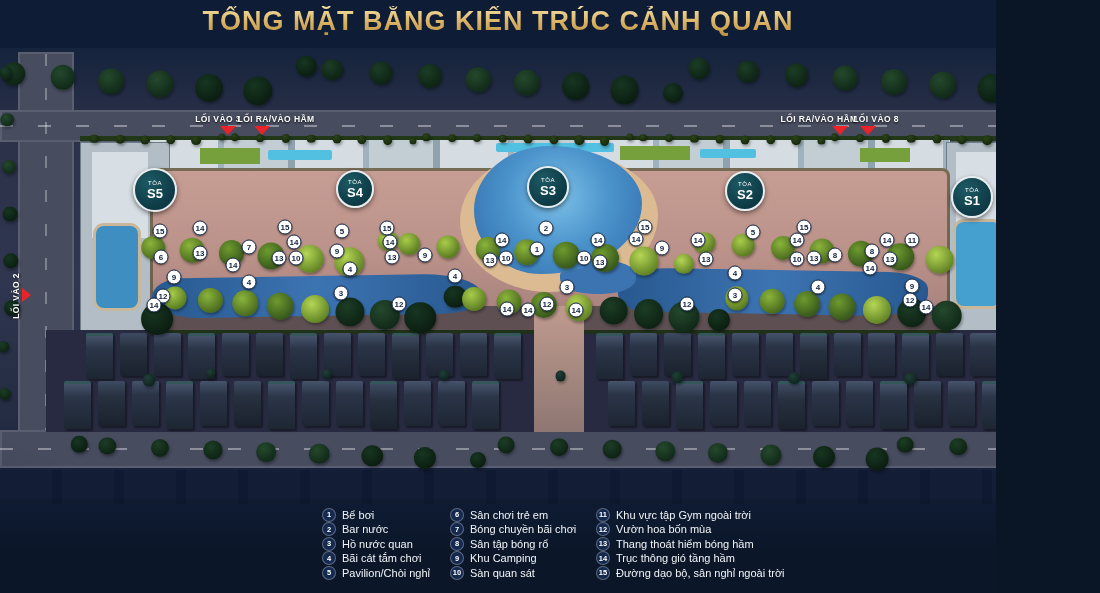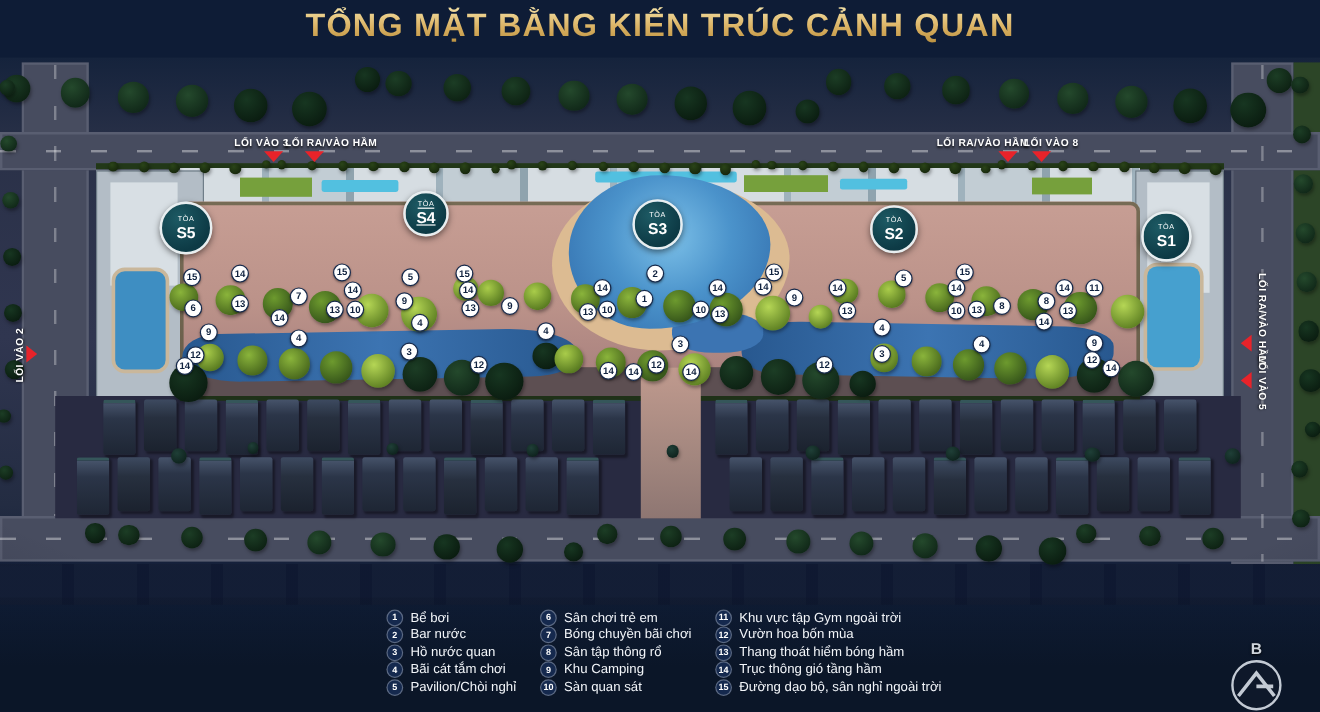--- a/index.html
+++ b/index.html
@@ -1,16 +1,16 @@
 <!DOCTYPE html>
 <html><head>
 <meta charset="utf-8">
 <style>
   html,body{margin:0;padding:0;background:#0a1526;}
-  #scene{position:relative;width:1100px;height:593px;overflow:hidden;
+  #scene{position:relative;width:996px;height:593px;overflow:hidden;
     font-family:"Liberation Sans",sans-serif;
     background:linear-gradient(180deg,#0e1c36 0%,#0e1c36 8%,#101e38 100%);}
   
   .title{position:absolute;top:6px;left:0;width:100%;text-align:center;
     font-size:27px;font-weight:bold;letter-spacing:1px;color:#d9b969;
     background:linear-gradient(180deg,#f4e0a4 0%,#d9b061 55%,#b98f3e 100%);
     -webkit-background-clip:text;background-clip:text;-webkit-text-fill-color:transparent;
     z-index:50;}
   
   .abs{position:absolute;}
@@ -430,21 +430,21 @@
       <div class="marker" style="left: 912px; top: 240px;">11</div>
       <div class="marker" style="left: 912px; top: 286px;">9</div>
       <div class="marker" style="left: 910px; top: 300px;">12</div>
       <div class="marker" style="left: 926px; top: 307px;">14</div>
     </div>
   <div id="towers-layer">
       <div class="tower" style="left: 155px; top: 190px; width: 40px; height: 40px;">
         <span class="pre">TÒA</span>
         <span class="nm">S5</span>
       </div>
-      <div class="tower" style="left: 355px; top: 178px; width: 34px; height: 34px; text-decoration: underline;">
+      <div class="tower" style="left: 355px; top: 189px; width: 34px; height: 34px;">
         <span class="pre">TÒA</span>
         <span class="nm">S4</span>
       </div>
       <div class="tower" style="left: 548px; top: 187px; width: 38px; height: 38px;">
         <span class="pre">TÒA</span>
         <span class="nm">S3</span>
       </div>
       <div class="tower" style="left: 745px; top: 191px; width: 36px; height: 36px;">
         <span class="pre">TÒA</span>
         <span class="nm">S2</span>
@@ -498,21 +498,21 @@
         <div class="litem">
           <span class="lnum">6</span>
           <span class="ltext">Sân chơi trẻ em</span>
         </div>
         <div class="litem">
           <span class="lnum">7</span>
           <span class="ltext">Bóng chuyền bãi chơi</span>
         </div>
         <div class="litem">
           <span class="lnum">8</span>
-          <span class="ltext">Sân tập thông rổ</span>
+          <span class="ltext">Sân tập bóng rổ</span>
         </div>
         <div class="litem">
           <span class="lnum">9</span>
           <span class="ltext">Khu Camping</span>
         </div>
         <div class="litem">
           <span class="lnum">10</span>
           <span class="ltext">Sàn quan sát</span>
         </div>
       </div>

